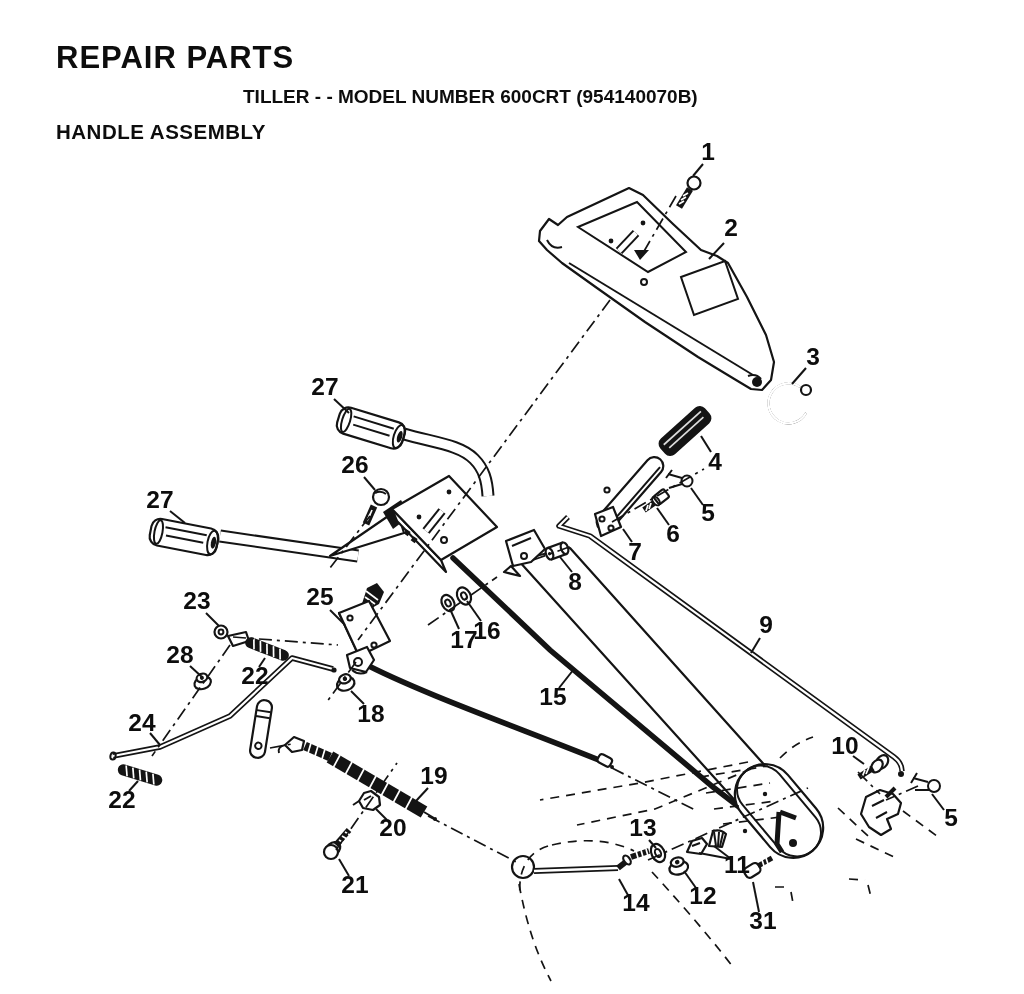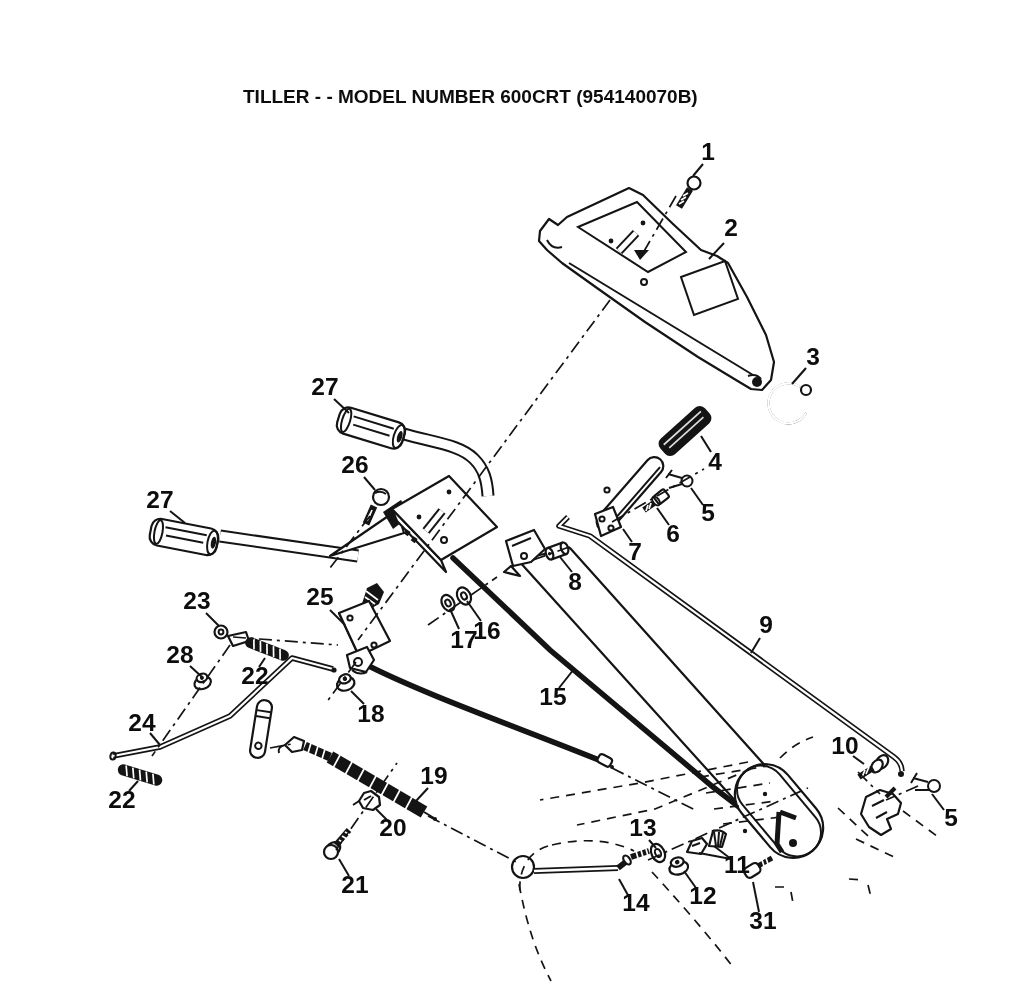--- a/index.html
+++ b/index.html
@@ -22,21 +22,23 @@
   .cable{stroke:#141414;stroke-width:5.5;fill:none;stroke-linecap:round;}
   .tickW{stroke:#ffffff;stroke-width:1.7;}
   #callouts text{font-family:"Liberation Sans",sans-serif;font-weight:bold;font-size:24.5px;
                  fill:#0d0d0d;text-anchor:middle;}
   #callouts line{stroke:#141414;stroke-width:2;}
 </style>
 </head>
 <body>
 
 <div id="page">
+  <div id="title" class="hdr">REPAIR PARTS</div>
   <div id="subtitle" class="hdr">TILLER - - MODEL NUMBER 600CRT (954140070B)</div>
+  <div id="section" class="hdr">HANDLE ASSEMBLY</div>
 
   <svg id="art" width="1024" height="994" viewBox="0 0 1024 994">
 
     <g>
       <path class="rodB" d="M568,517 L559,526 L590,536 L894,757 Q902,763 902,771"></path>
       <path class="rodW" d="M568,517 L559,526 L590,536 L894,757 Q902,763 902,771"></path>
       <circle cx="901" cy="774" r="3" class="blk"></circle>
     </g>
 
     <g>

